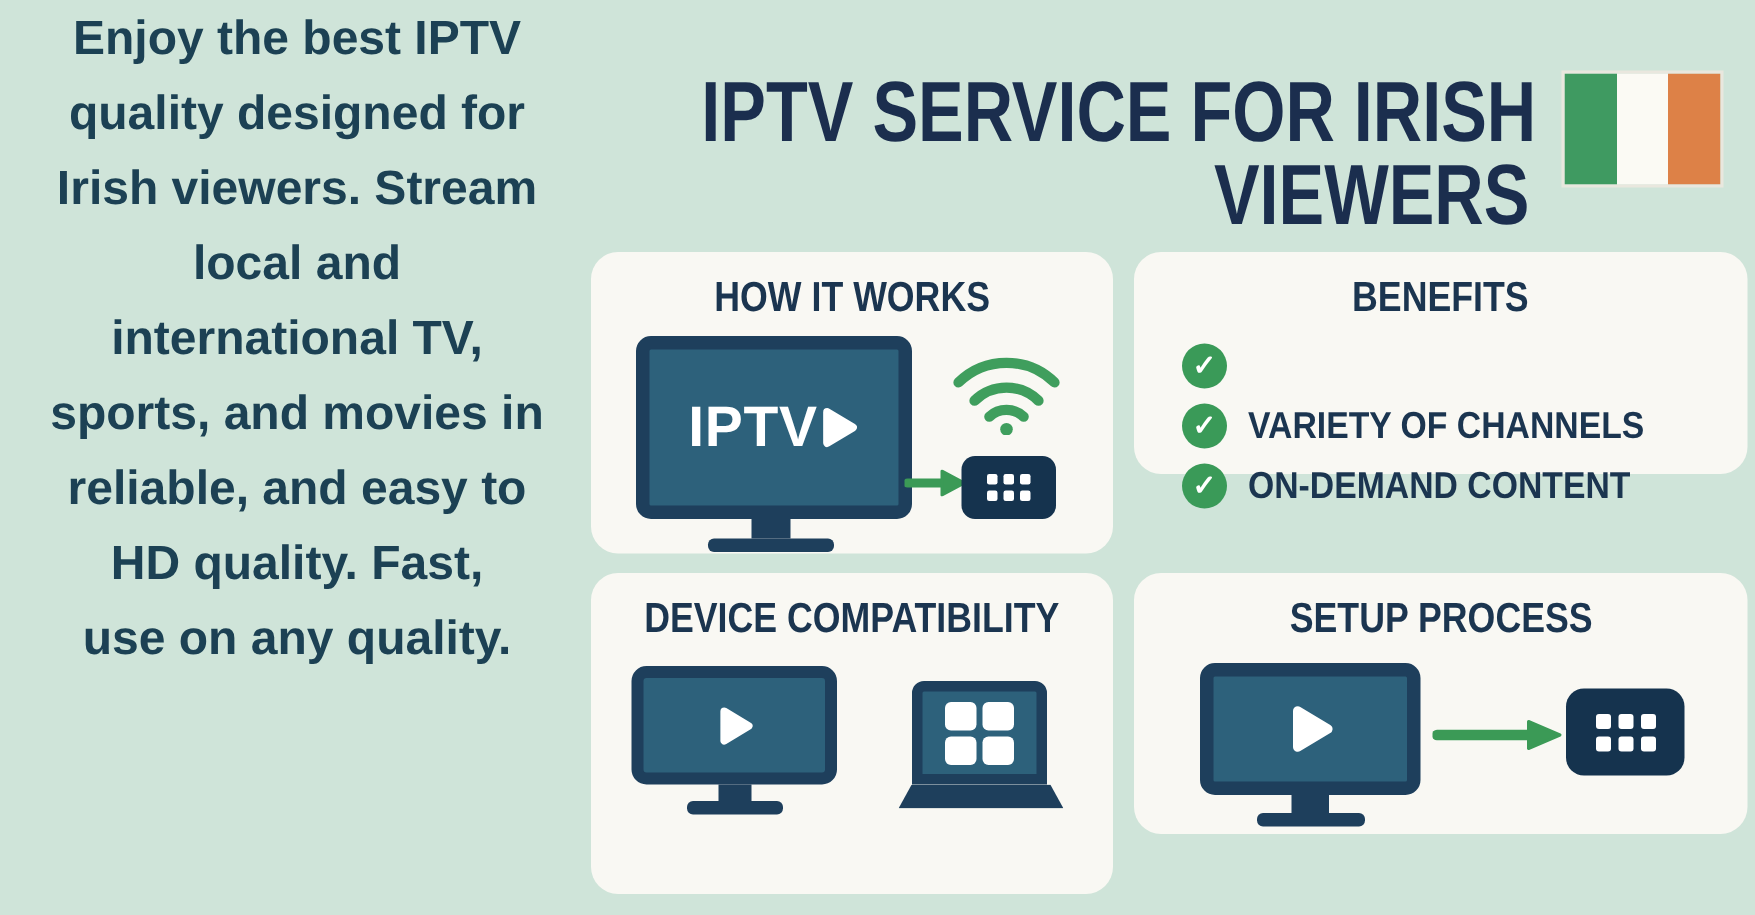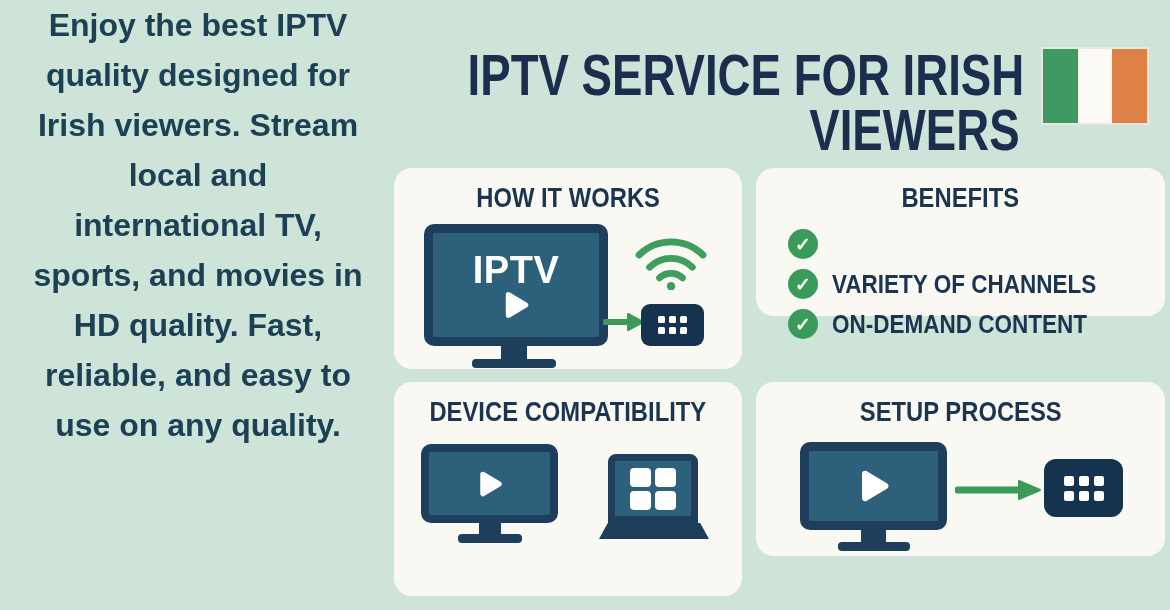--- a/index.html
+++ b/index.html
@@ -37,21 +37,21 @@
   #card-dev   { left:394px; top:382px; width:348px; height:214px; }
   #card-setup { left:756px; top:382px; width:409px; height:174px; }
   .card-title {
     position:absolute; top:14px; left:0; width:100%;
     text-align:center; font-size:28px; font-weight:bold; color:#1b3550; white-space:nowrap;
   }
   .card-title .cond { transform:scaleX(0.85); }
   
   .tv {
     position:absolute; border:9px solid #1e3f5c; border-radius:10px;
-    background:#2d617b; display:flex; flex-direction:column;
+    background:#2d617b; display:flex; flex-direction:row;
     align-items:center; justify-content:center;
   }
   .tv-neck, .tv-base { position:absolute; background:#1e3f5c; }
   .tv-base { border-radius:4px; }
   .iptv-label { color:#ffffff; font-weight:bold; font-size:38px; line-height:40px; letter-spacing:0.5px; }
   
   #tv1 { left:30px; top:56px; width:184px; height:122px; }
   #tv1-neck { left:107px; top:178px; width:26px; height:13px; }
   #tv1-base { left:78px;  top:191px; width:84px; height:9px; }
   
@@ -106,22 +106,22 @@
 
 <div class="canvas">
 
   <div class="intro">
     <span class="intro-line">Enjoy the best IPTV</span>
     <span class="intro-line">quality designed for</span>
     <span class="intro-line">Irish viewers. Stream</span>
     <span class="intro-line">local and</span>
     <span class="intro-line">international TV,</span>
     <span class="intro-line">sports, and movies in</span>
+    <span class="intro-line">reliable, and easy to</span>
     <span class="intro-line">HD quality. Fast,</span>
-    <span class="intro-line">reliable, and easy to</span>
     <span class="intro-line">use on any quality.</span>
   </div>
 
   <div class="title">
     <span class="title-line"><span class="cond">IPTV SERVICE FOR IRISH</span></span>
     <span class="title-line"><span class="cond">VIEWERS</span></span>
   </div>
 
   <div class="flag">
     <div class="flag-green"></div>

